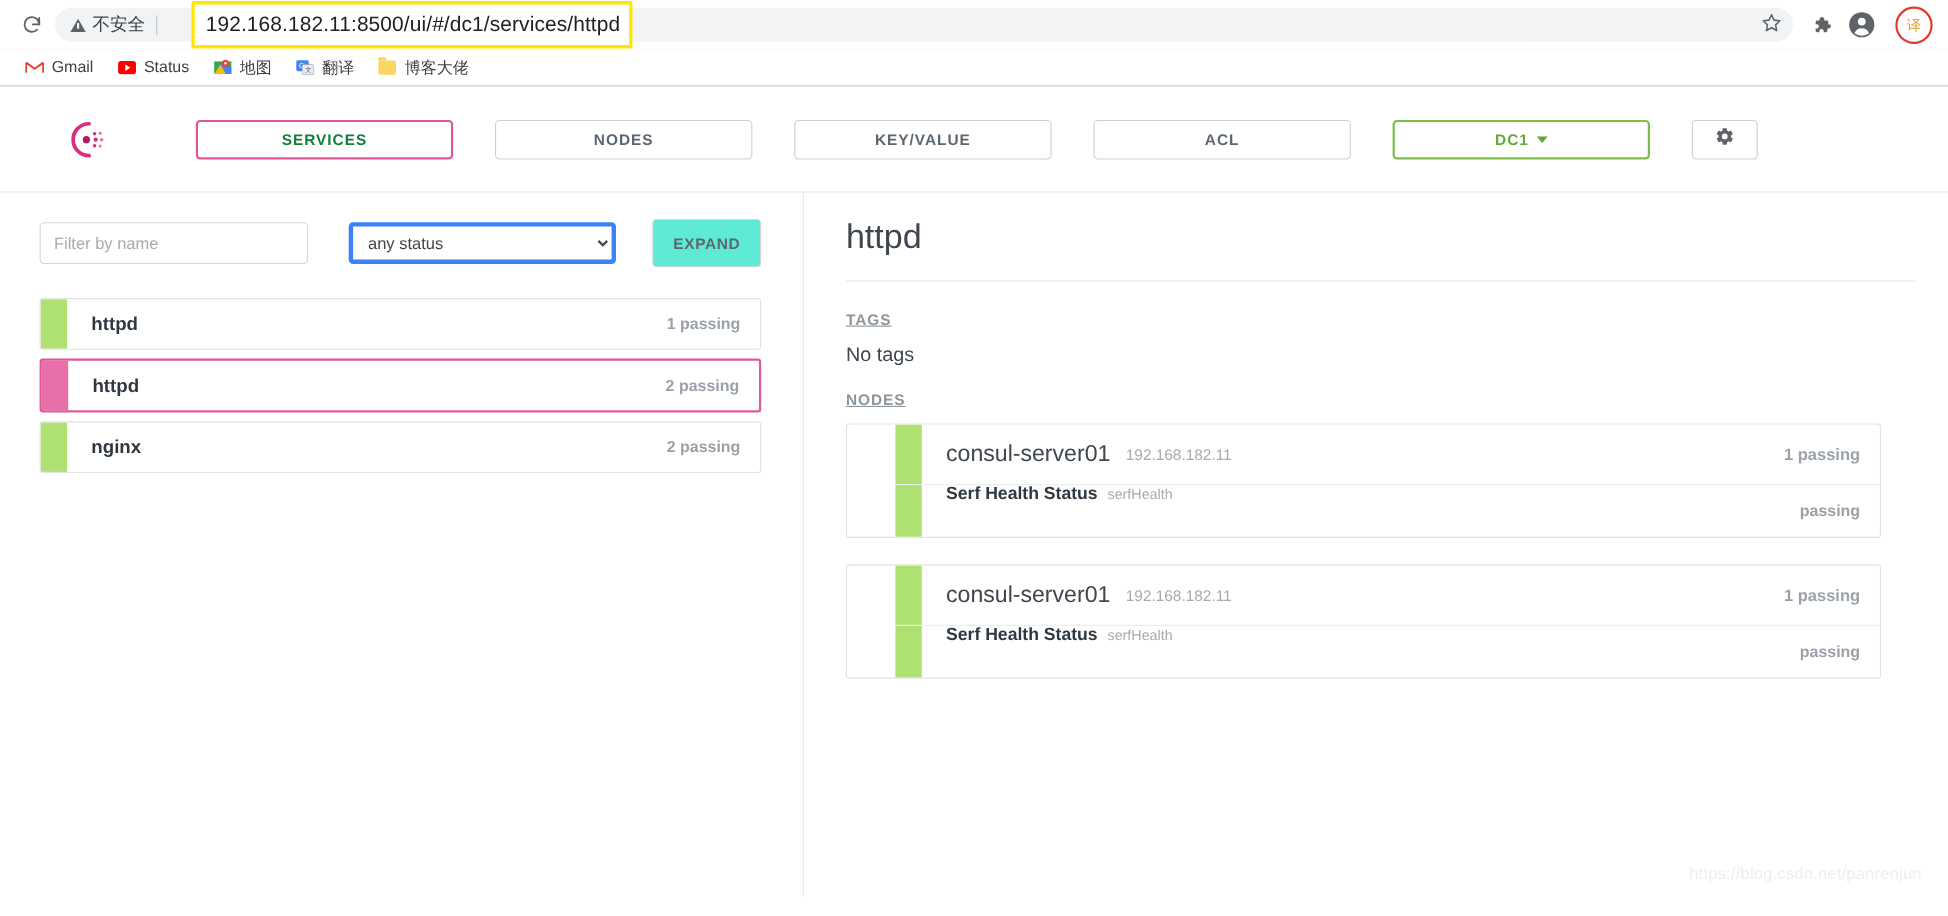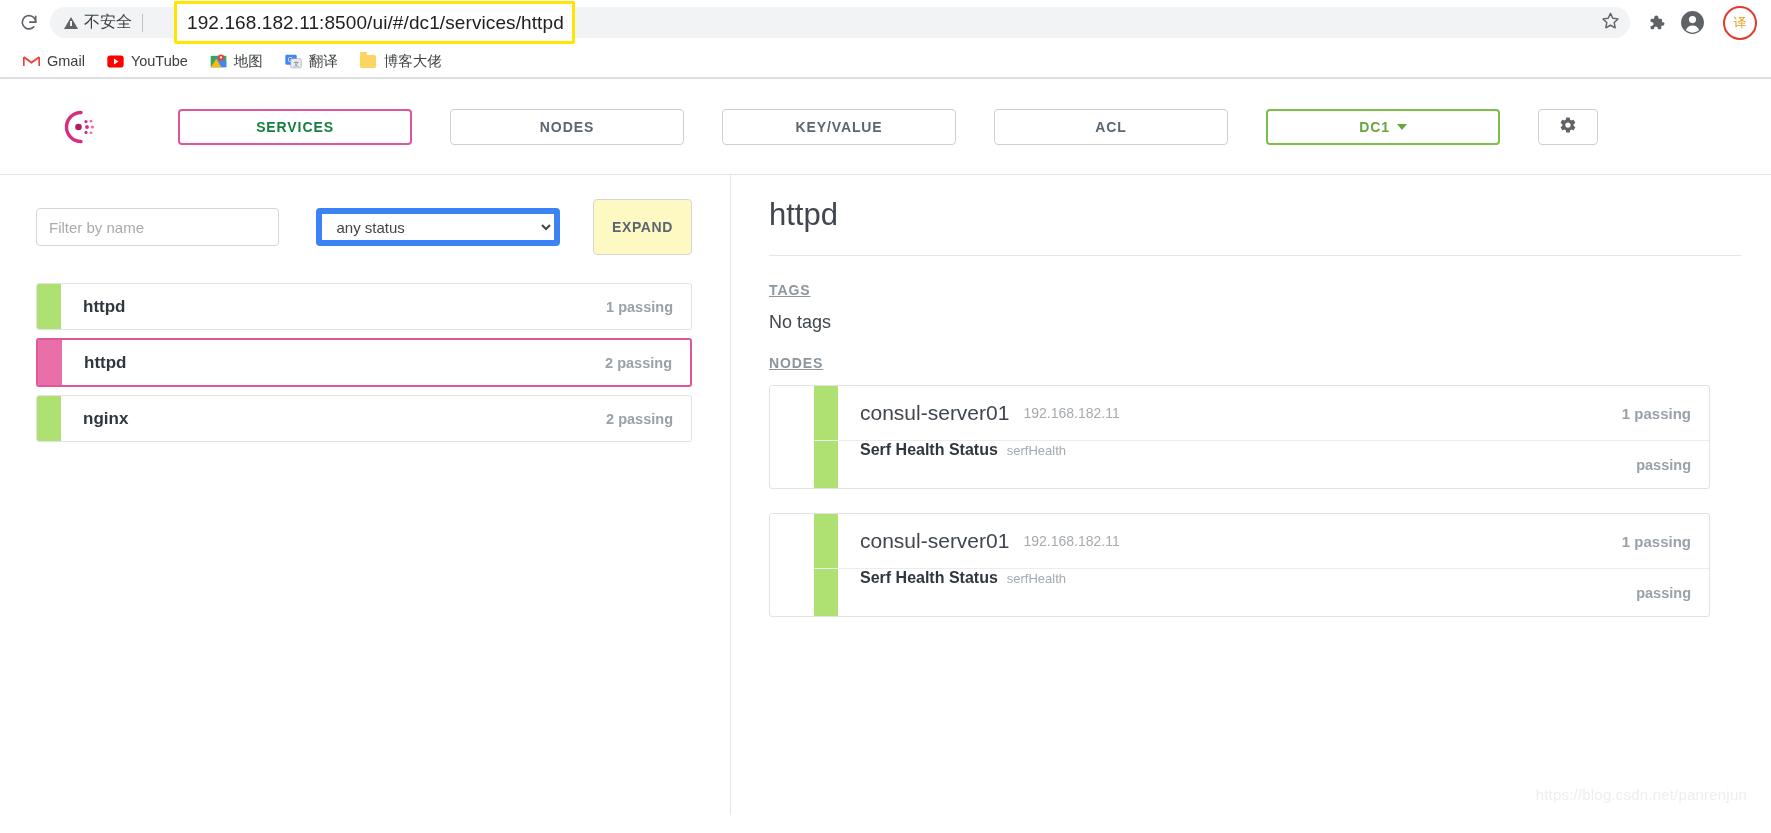--- a/index.html
+++ b/index.html
@@ -232,37 +232,37 @@
     color: #333;
     outline: none;
     font-family: "Liberation Sans", sans-serif;
     background: #fff;
   }
   .filter-input::placeholder { color: #aaa; }
   .status-select {
     width: 249px;
     height: 38px;
     margin-left: 37px;
-    border: 6px solid #3b82f6;
+    border: 4px solid #3b82f6;
     border-radius: 4px;
     padding: 0 10px;
     font-size: 15px;
     color: #444;
     background: #fff;
     font-family: "Liberation Sans", sans-serif;
     outline: none;
     cursor: pointer;
   }
   .expand-btn {
     margin-left: 33px;
-    height: 56px;
+    height: 44px;
     padding: 0 18px;
     border: 1px solid #d6d6d6;
     border-radius: 4px;
-    background: #fef9c3;
+    background: #5eead4;
     color: #5c6670;
     font-size: 14px;
     font-weight: bold;
     letter-spacing: 0.6px;
     cursor: pointer;
     font-family: "Liberation Sans", sans-serif;
   }
 
   .svc-list { margin-top: 28px; }
   .svc-row {
@@ -473,21 +473,21 @@
       <span>Gmail</span>
     </div>
 
     <div class="bm">
       <span class="bm-ico">
         <svg width="17" height="13" viewBox="0 0 24 18">
           <rect x="0.5" y="0.5" width="23" height="17" rx="4" fill="#ff0000"></rect>
           <polygon points="9.8,4.8 16.2,9 9.8,13.2" fill="#ffffff"></polygon>
         </svg>
       </span>
-      <span>YouTube</span>
+      <span>Status</span>
     </div>
 
     <div class="bm">
       <span class="bm-ico">
         <svg width="17" height="17" viewBox="0 0 24 24">
           <rect x="1" y="4" width="22" height="16" fill="#34a853"></rect>
           <polygon points="1,20 11,4 23,12 23,20" fill="#4285f4"></polygon>
           <polygon points="1,20 9,8 16,20" fill="#fbbc05"></polygon>
           <circle cx="15.5" cy="6.5" r="4.5" fill="#ea4335"></circle>
           <circle cx="15.5" cy="6.3" r="1.6" fill="#ffffff"></circle>

